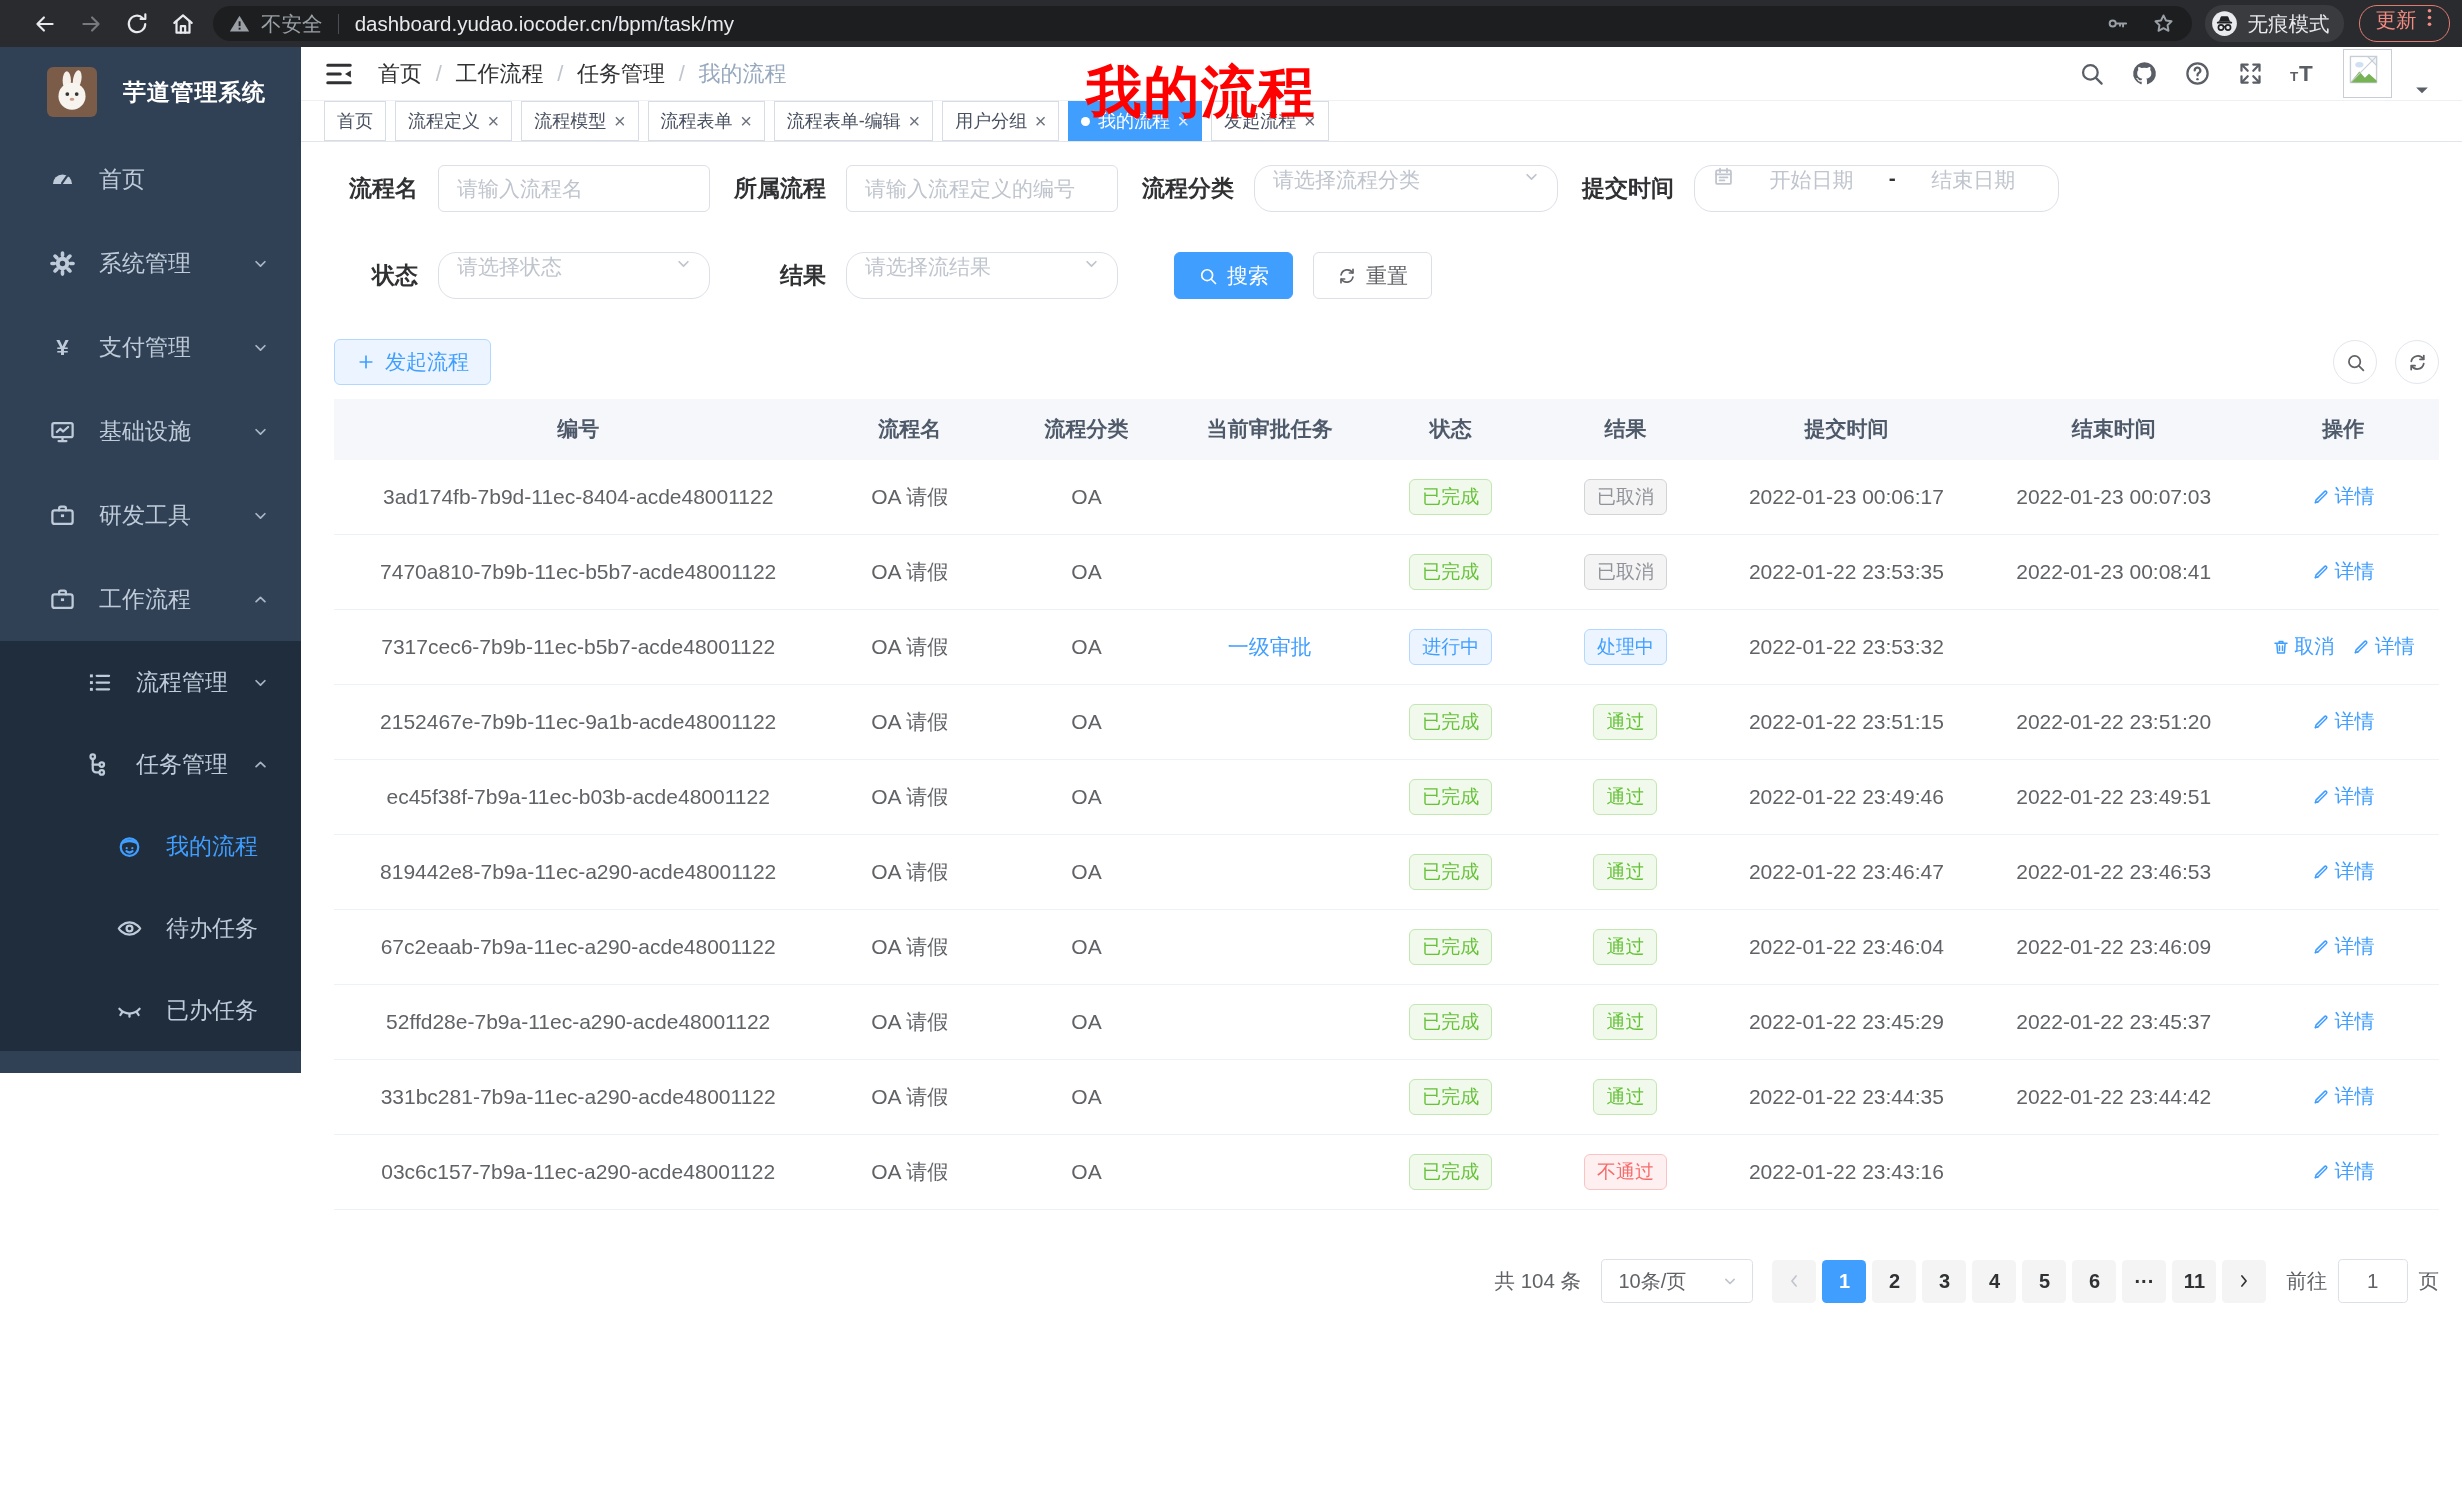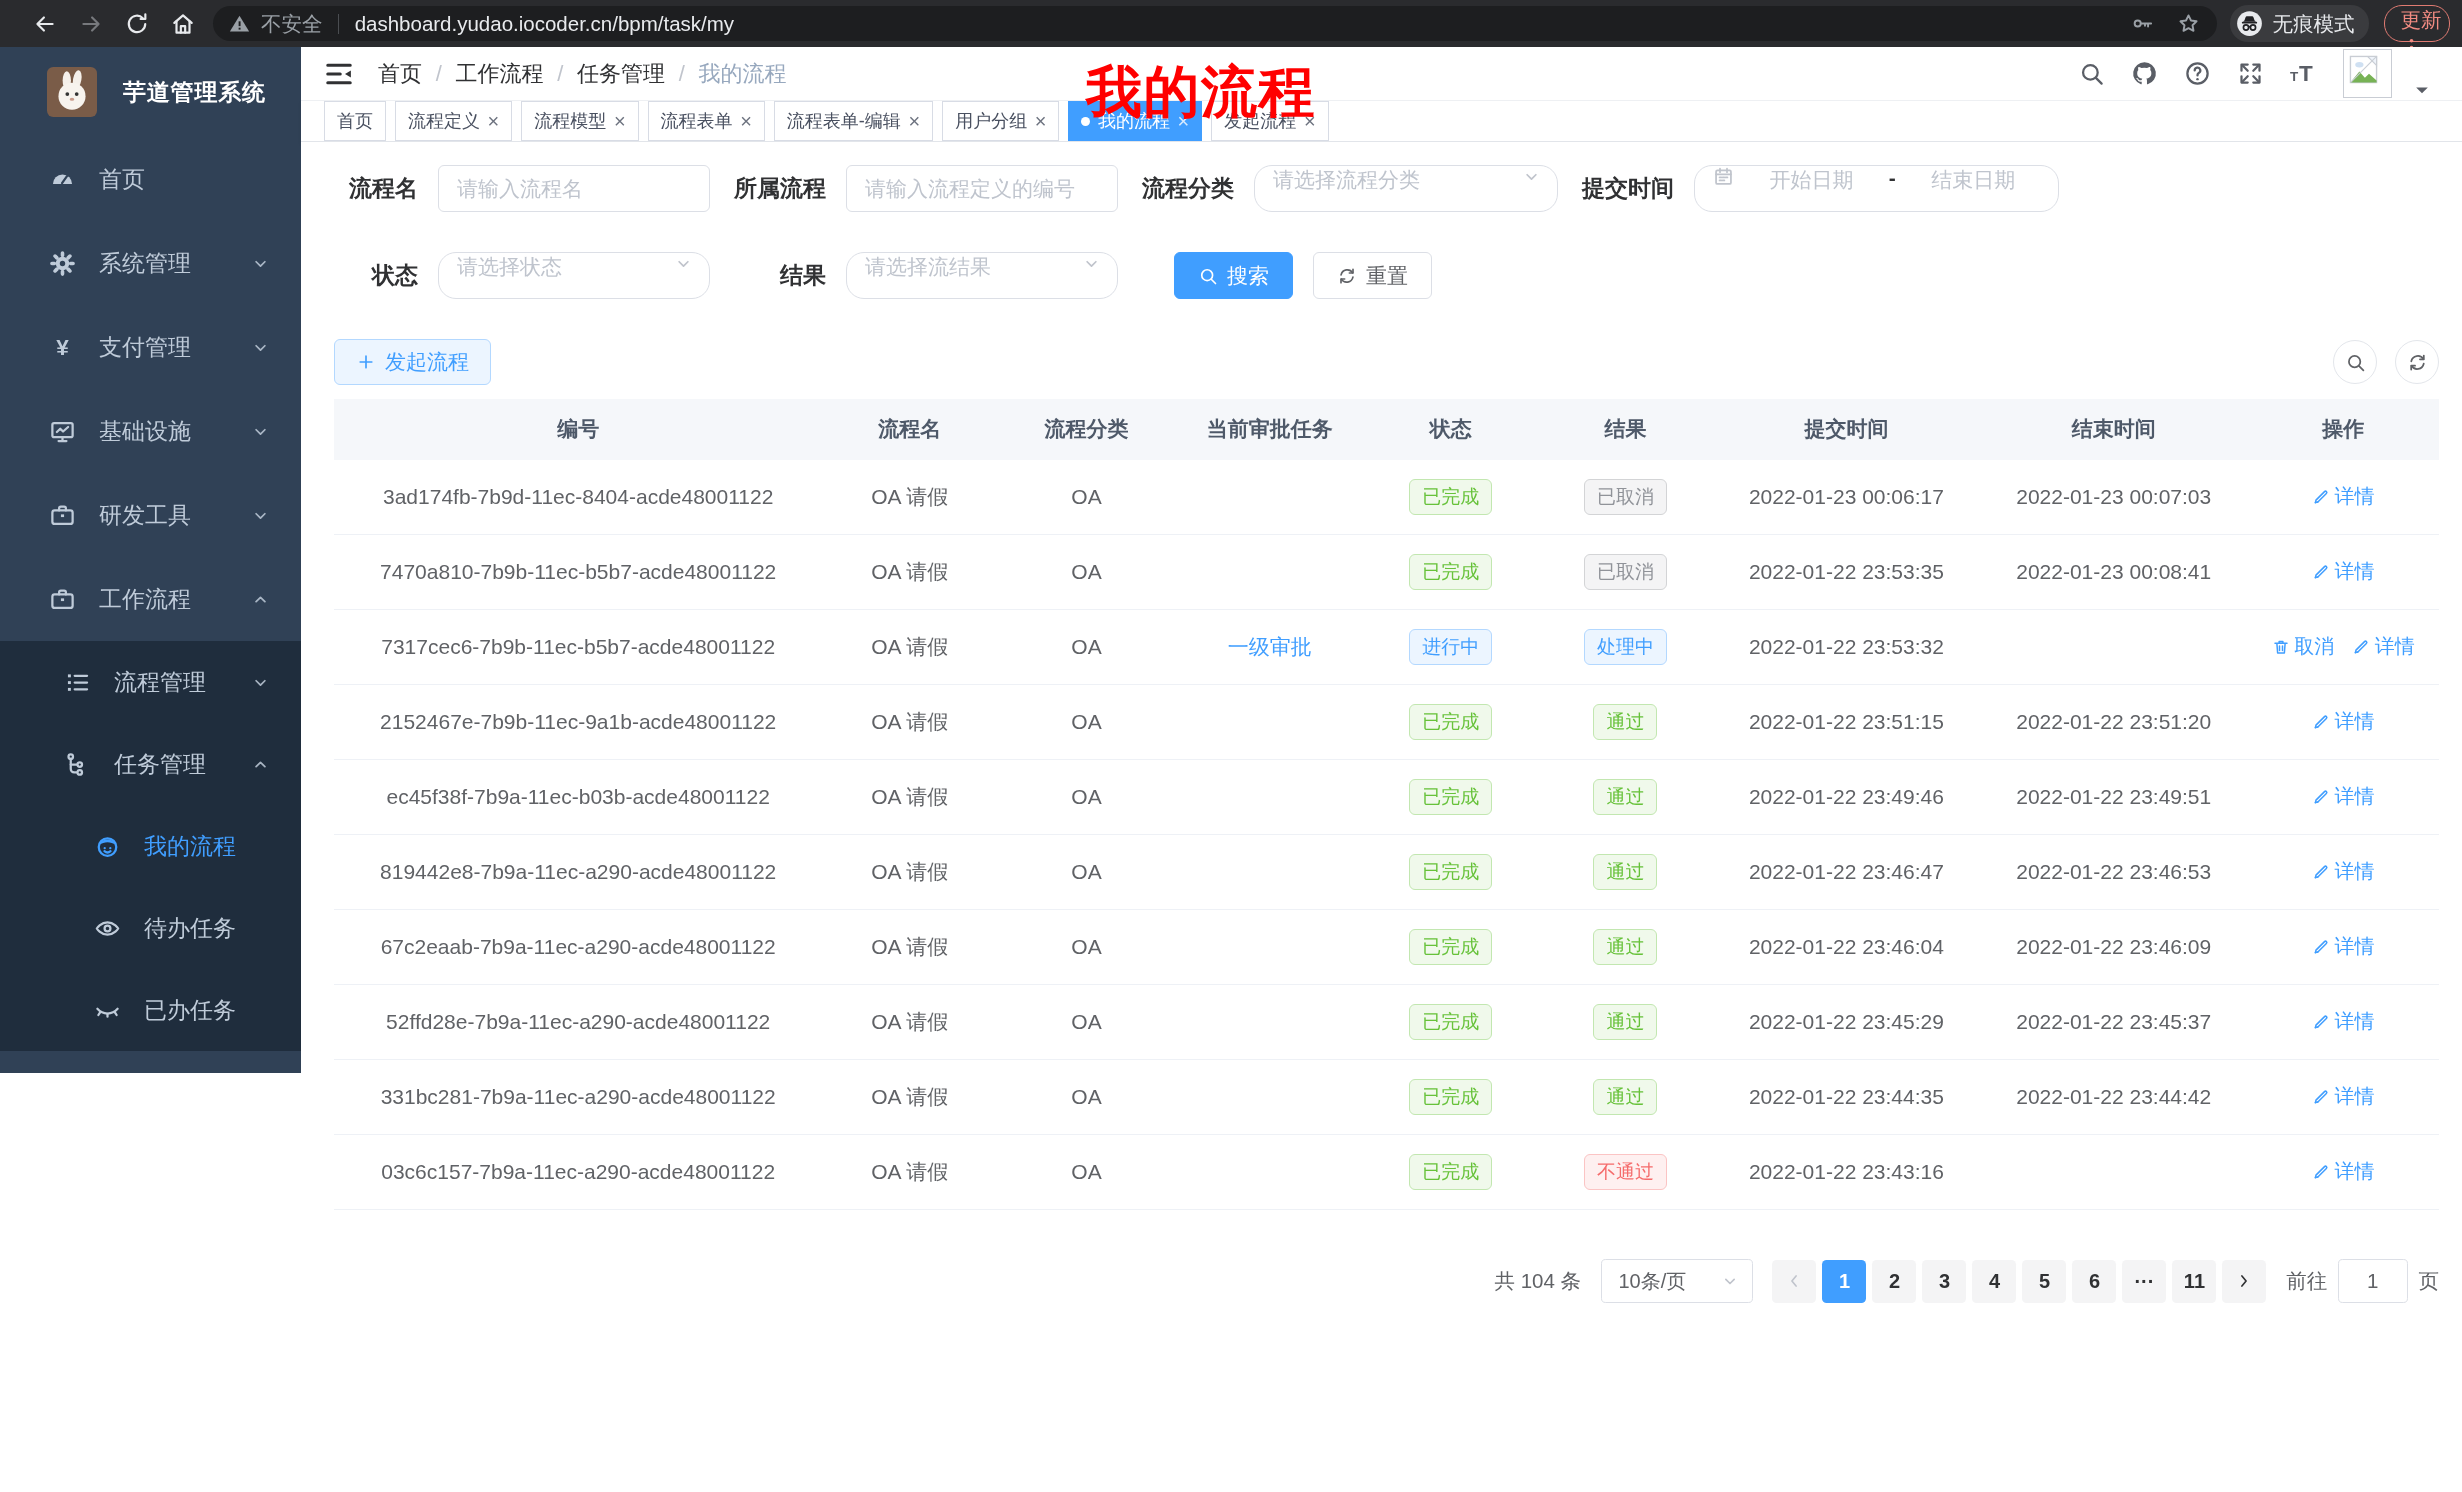--- a/index.html
+++ b/index.html
@@ -15,35 +15,35 @@
   .bicon.dim { color:#77797d; }
   .omnibox { flex:1; height:35px; background:#1d1e20; border-radius:17.5px; display:flex; align-items:center; padding:0 16.7px; gap:10.7px; }
   .omnibox .warn { width:21px; height:21px; color:#9aa0a6; }
   .sec-label { color:#9aa0a6; font-size:20.5px; }
   .omni-sep { width:1.5px; height:20px; background:#4a4d51; margin:0 4.6px; }
   .url-text { color:#e8eaed; font-size:20.5px; flex:1; white-space:nowrap; overflow:hidden; }
   .omnibox .oicon { width:23px; height:23px; color:#9aa0a6; margin-left:12px; }
   .incog-badge { height:37px; background:#3a3b3e; border-radius:18px; display:flex; align-items:center; gap:9px; padding:0 15px 0 6px; margin-left:7.6px; }
   .incog-badge .i { width:27px; height:27px; }
   .incog-label { color:#e8eaed; font-size:20.5px; }
-  .update-pill { height:37px; border:1.5px solid #e07b72; border-radius:18px; display:flex; align-items:flex-start; gap:2px; padding:0 7.6px 0 15px; margin-left:9px; cursor:pointer;flex-direction:column; }
+  .update-pill { height:37px; border:1.5px solid #e07b72; border-radius:18px; display:flex; align-items:flex-start; gap:2px; padding:0 7.6px 0 15px; margin-left:9px; cursor:pointer; }
   .update-label { color:#f28b82; font-size:20.5px; }
   .update-pill .i { width:23px; height:23px; color:#f28b82; }
 
   
   .app { display:flex; height:1026px; }
   .sidebar { width:301px; background:#304156; color:#bfcbd9; flex:none; display:flex; flex-direction:column; }
   .logo-row { height:90px; display:flex; align-items:center; padding-left:47px; gap:26px; }
   .logo { width:50px; height:50px; }
   .app-title { color:#ffffff; font-size:23px; font-weight:bold; letter-spacing:0.8px; }
   .menu-item { display:flex; align-items:center; cursor:pointer; font-size:23px; color:#bfcbd9; }
   .menu-item.depth0 { height:84px; padding-left:49px; }
   .menu-item.depth1 { height:82px; padding-left:64px; }
   .menu-item.depth2 { height:82px; padding-left:94px; }
-  .submenu { background:#1f2d3d; }
+  .submenu { background:#1f2d3d;padding-left:22px; }
   .micon { width:27px; height:27px; margin-right:23px; color:#bfcbd9; }
   .mlabel { flex:1; }
   .chev { width:21px; height:21px; margin-right:30px; opacity:.85; }
   .menu-item.active, .menu-item.active .micon { color:#409eff; }
 
   .main { flex:1; display:flex; flex-direction:column; background:#fff; min-width:0; }
 
   
   .navbar { height:88px; background:#fff; display:flex; align-items:center; padding:0 30px 0 23px; position:relative; border-bottom:0.8px solid #eef0f3; }
   .hamburger { width:30px; height:30px; color:#303133; cursor:pointer; margin-right:24px; }

